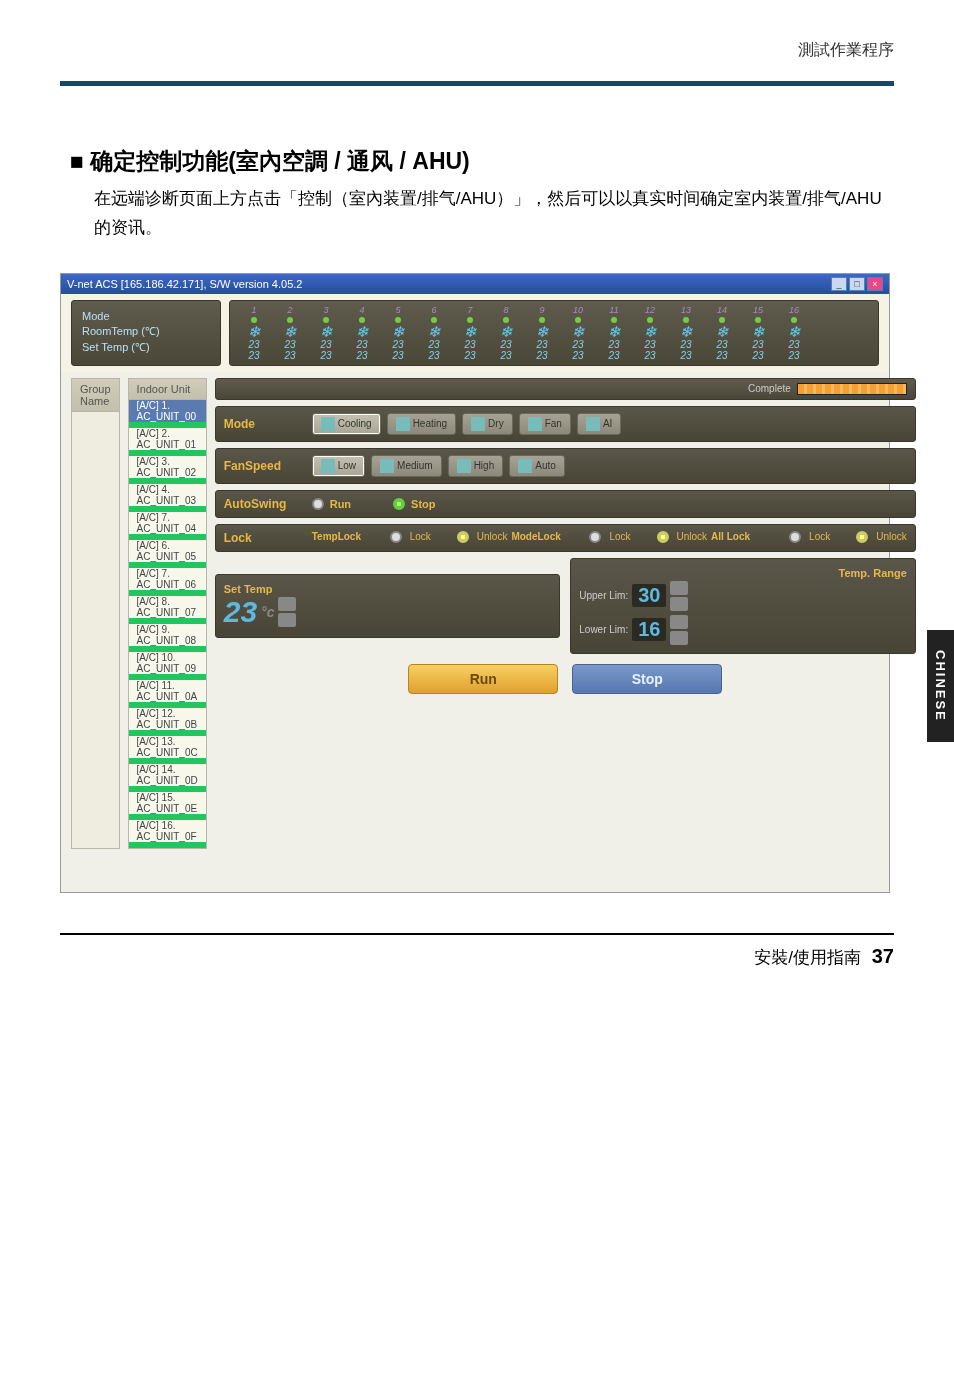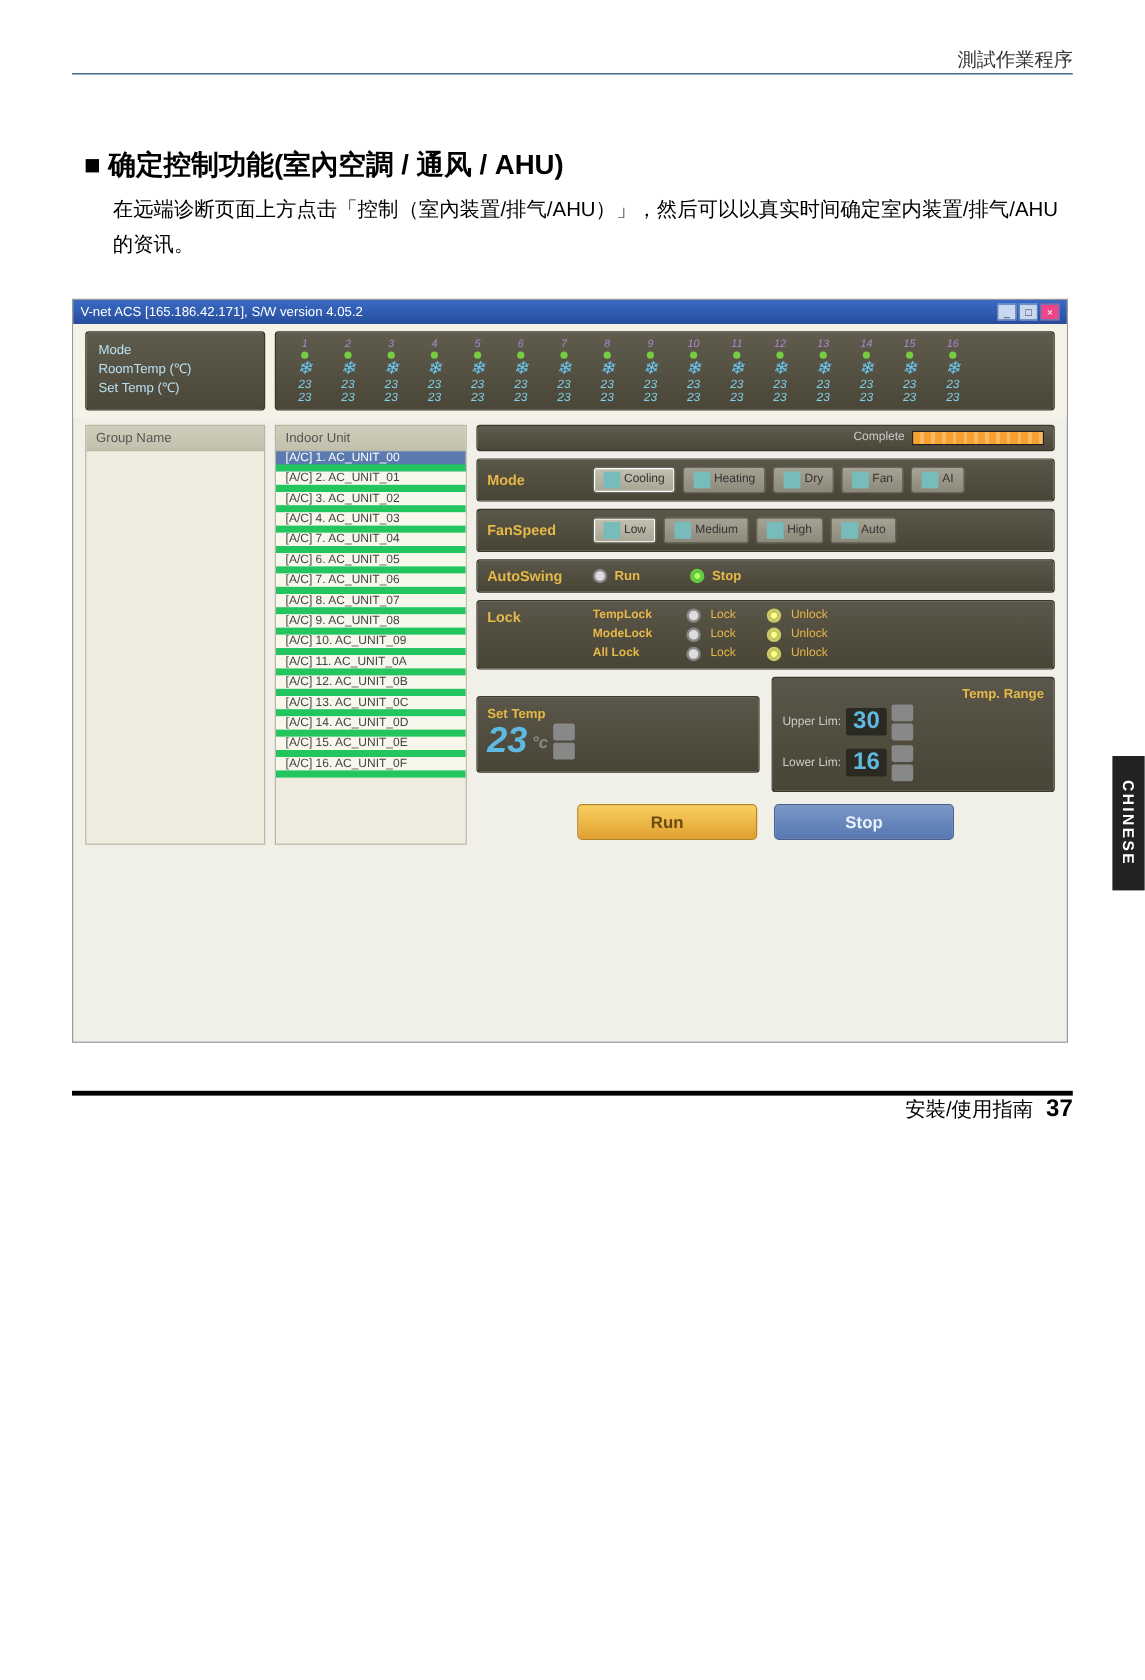--- a/index.html
+++ b/index.html
@@ -1,23 +1,23 @@
 <!DOCTYPE html>
 <html><head>
 <meta charset="utf-8">
 <style>
 *{margin:0;padding:0;box-sizing:border-box}
 body{font-family:Arial,"Microsoft YaHei",sans-serif;background:#fff;width:954px;margin:0 auto}
 .page{padding:40px 60px 30px 60px;position:relative}
-.header-right{text-align:right;font-size:16px;color:#333;padding-bottom:0;border-bottom:1px solid #0c4a6e}
+.header-right{text-align:right;font-size:16px;color:#333;padding-bottom:20px;border-bottom:5px solid #0c4a6e}
 .section{margin-top:60px;margin-left:10px}
 .section-title{font-size:23px;font-weight:bold;margin-bottom:8px}
 .section-body{font-size:17px;line-height:1.7;margin-left:24px}
 .side-tab{position:absolute;right:0;top:630px;background:#222;color:#fff;padding:20px 6px;font-size:13px;font-weight:bold;writing-mode:vertical-rl;letter-spacing:2px}
-.footer{margin-top:40px;border-top:4px solid #000000;text-align:right;font-size:17px}
+.footer{margin-top:40px;border-top:2px solid #000000;padding-top:10px;text-align:right;font-size:17px}
 .footer .pn{font-weight:bold;font-size:20px;margin-left:6px}
 
 .app{margin:30px 0 0 0;border:1px solid #999;background:#f0efe8;width:830px;height:620px;position:relative;font-size:11px}
 .titlebar{background:linear-gradient(#3a6ac4,#274d9c);color:#fff;padding:3px 6px;display:flex;justify-content:space-between;align-items:center;font-size:11px}
 .winbtns{display:flex;gap:2px}
 .winbtn{width:16px;height:14px;background:#c9d8f0;border:1px solid #5a7db8;display:flex;align-items:center;justify-content:center;font-size:9px;color:#333}
 .winbtn.close{background:#e48;color:#fff}
 .tabs{display:flex;background:linear-gradient(#fbfaef,#e8e6d5);padding:6px 6px 0 6px;gap:4px;align-items:flex-end;border-bottom:1px solid #bbb}
 .tab{background:linear-gradient(#f5f4e8,#e0dec8);border:1px solid #bbb;border-bottom:none;border-radius:6px 6px 0 0;padding:5px 14px;font-size:12px;color:#6a5a2a;display:flex;align-items:center;gap:5px}
 .tab.active{background:linear-gradient(#fff,#f0eedb);color:#c08828;font-weight:bold}
@@ -34,42 +34,42 @@
 .ucol .snow{color:#6bc8f0;font-size:15px;line-height:14px}
 .ucol .tv{color:#7fd0e8;font-style:italic}
 
 .mid{display:flex;padding:6px 10px;gap:8px}
 .panel{border:1px solid #b8b6a4;background:#eeede0}
 .panel .phead{background:linear-gradient(#d0cebb,#c2c0ac);padding:4px 8px;font-size:11px;color:#555;border-bottom:1px solid #b8b6a4}
 .groupcol{width:150px}
 .grouplist{font-size:11px}
 .grow{padding:3px 8px;border-bottom:1px solid #ddd;background:#fff;color:#555}
 .grow.sel{background:#5a7ab0;color:#fff}
-.unitcol{width:160px}
+.unitcol{width:200px}
 .ulist{font-size:10px;color:#444}
 .urow{padding:0 8px;border-bottom:6px solid #22c55e;background:#f8f7ec}
 .urow.sel{background:#5a7ab0;color:#fff}
 
 .ctrlcol{flex:1;display:flex;flex-direction:column;gap:6px}
 .completebar{display:flex;justify-content:flex-end;align-items:center;gap:6px;font-size:10px;color:#ccc;background:linear-gradient(#5f5c4e,#4a4738);border:1px solid #3a382c;border-radius:3px;padding:4px 8px}
 .progress{width:110px;height:12px;background:#333;border:1px solid #222}
 .progress>div{height:100%;background:repeating-linear-gradient(90deg,#f5a030 0 6px,#f7b860 6px 9px)}
 
 .cgroup{background:linear-gradient(#5a574a,#484536);border:1px solid #3a382c;border-radius:3px;padding:6px 8px;display:flex;align-items:center;gap:8px}
 .clabel{color:#e6b848;font-weight:bold;font-size:12px;width:80px}
 .obtn{background:linear-gradient(#a6a394,#8c897a);border:1px solid #6a685a;border-radius:3px;padding:3px 8px;color:#333;font-size:10px;display:flex;align-items:center;gap:3px}
 .obtn.sel{box-shadow:0 0 0 1px #fff inset;background:linear-gradient(#c4c1b0,#a8a594)}
 .obtn .oi{width:14px;height:14px;display:inline-block;background:#7bb}
 .optrow{display:flex;gap:6px;flex-wrap:wrap;align-items:center}
 
 .radio{width:12px;height:12px;border-radius:50%;border:2px solid #888;background:#ddd;display:inline-block}
 .radio.on{border-color:#6c4;background:radial-gradient(#af6 40%,#6c4 45%)}
 .radio.y{border-color:#cc6;background:radial-gradient(#ff8 40%,#cc6 45%)}
 
-.lockinner{display:flex;flex-direction:column;gap:4px;flex:1}
+.lockinner{display:flex;flex-direction:row;gap:4px;flex:1}
 .lrow{display:flex;align-items:center;gap:8px;font-size:10px;color:#ddd}
 .lrow .lk{color:#e6b848;width:70px;font-weight:bold}
 
 .temprow{display:flex;gap:10px;align-items:center}
 .tempbox{flex:1;background:linear-gradient(#5a574a,#484536);border:1px solid #3a382c;border-radius:3px;padding:8px}
 .bigtemp{color:#5fb8e0;font-size:30px;font-weight:bold;font-style:italic;display:flex;align-items:center;gap:4px}
 .degc{font-size:14px;color:#888}
 .arrowbtns{display:flex;flex-direction:column;gap:2px}
 .ab{width:18px;height:14px;background:#888;border-radius:2px}
 .limlbl{color:#ccc;font-size:10px}

